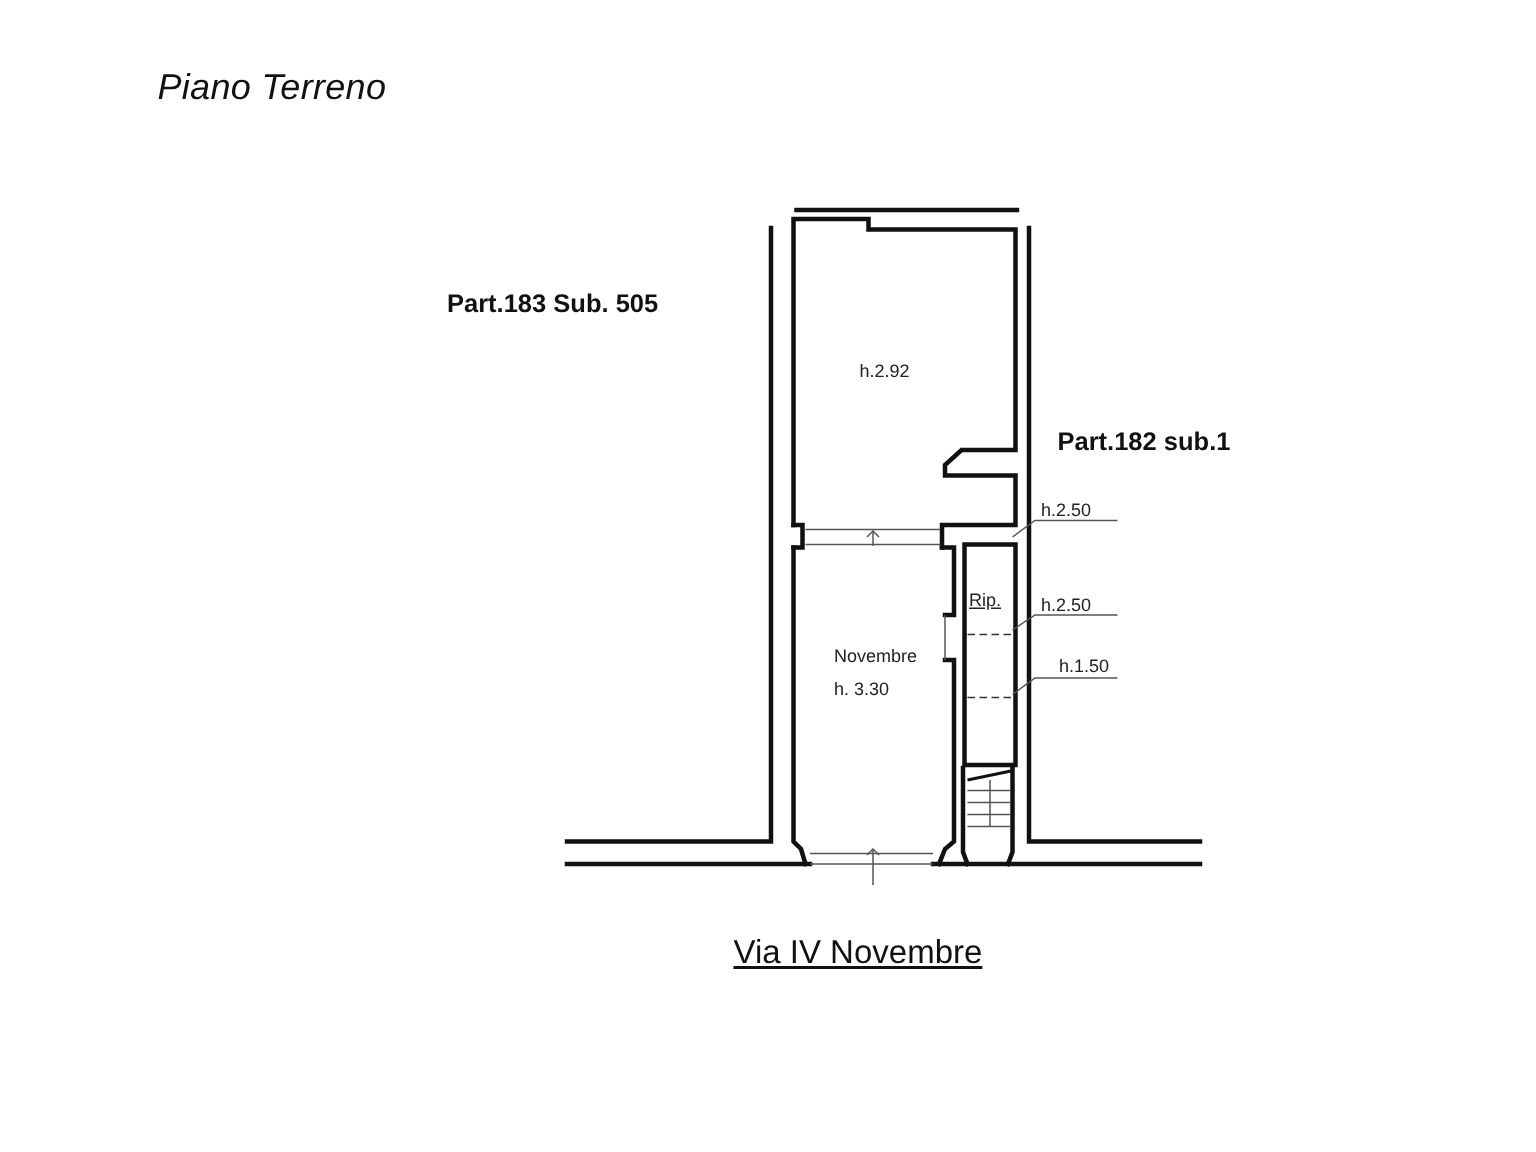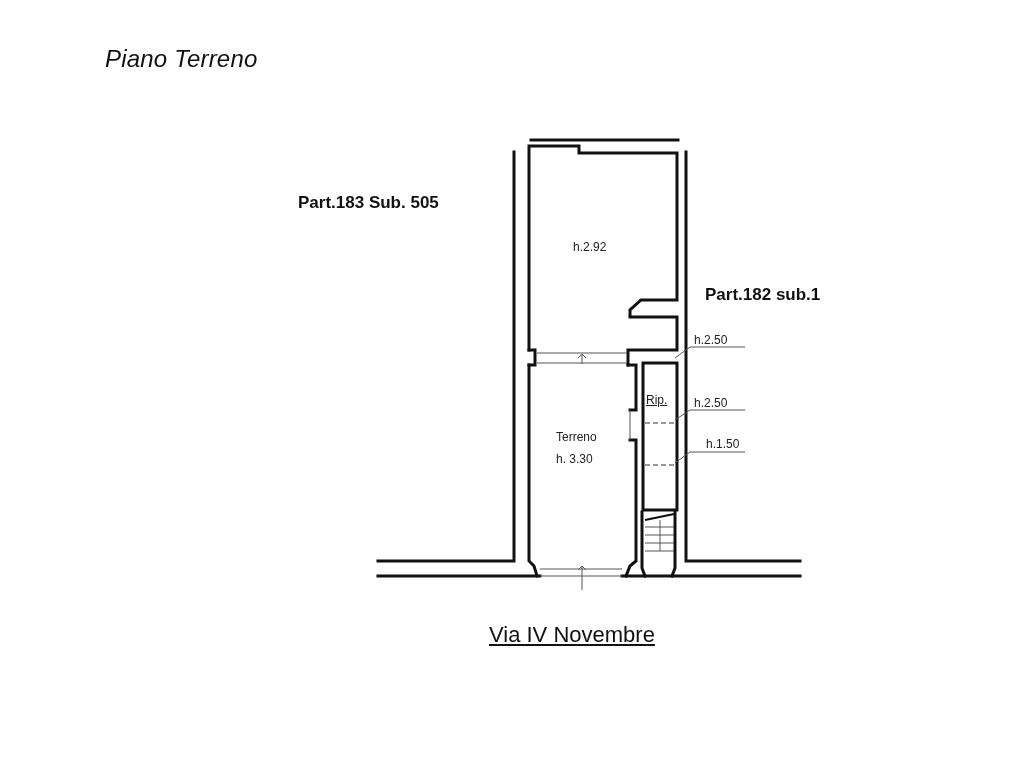--- a/index.html
+++ b/index.html
@@ -69,21 +69,21 @@
     <line x1="645" y1="543" x2="674" y2="543"></line>
     <line x1="645" y1="551" x2="674" y2="551"></line>
     <line x1="660" y1="520" x2="660" y2="551"></line>
   </g>
 </svg>
 
 <div class="lbl lbl-bold" style="left:298px; top:193px;">Part.183 Sub. 505</div>
 <div class="lbl lbl-bold" style="left:705px; top:285px;">Part.182 sub.1</div>
 
 <div class="lbl small" style="left:573px; top:240px;">h.2.92</div>
-<div class="lbl small" style="left:556px; top:430px;">Terreno</div>
+<div class="lbl small" style="left:556px; top:430px;">Novembre</div>
 <div class="lbl small" style="left:556px; top:452px;">h. 3.30</div>
 <div class="lbl small" style="left:646px; top:393px;text-decoration:underline;">Rip.</div>
 
 <div class="lbl small" style="left:694px; top:333px;">h.2.50</div>
 <div class="lbl small" style="left:694px; top:396px;">h.2.50</div>
 <div class="lbl small" style="left:694px; top:437px;padding-left:12px;">h.1.50</div>
 
 <div class="street">Via IV Novembre</div>
 
 </body></html>

